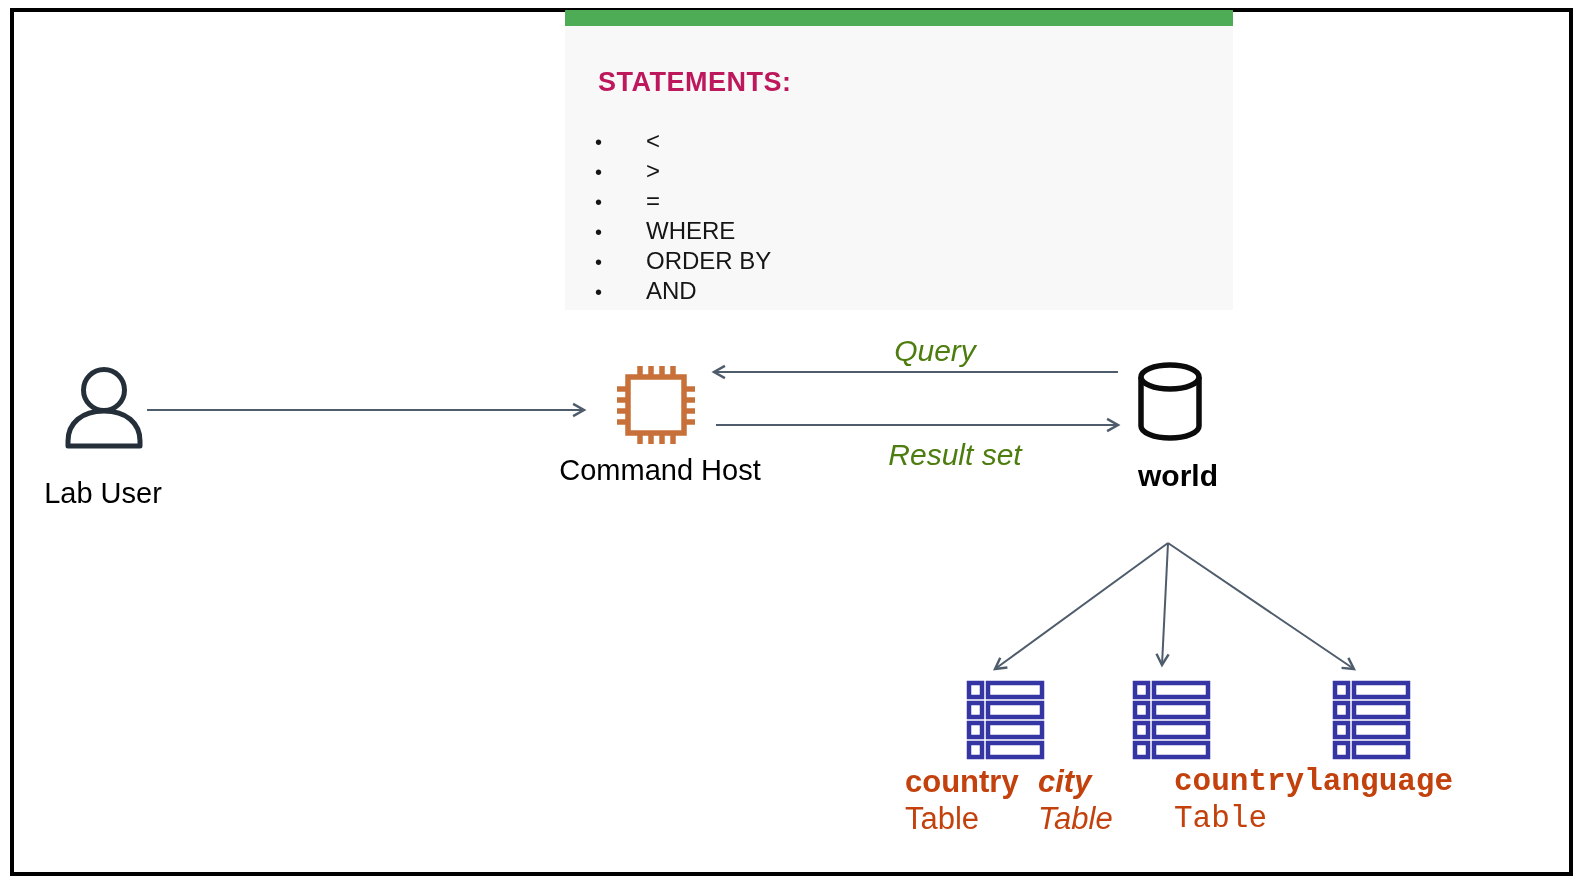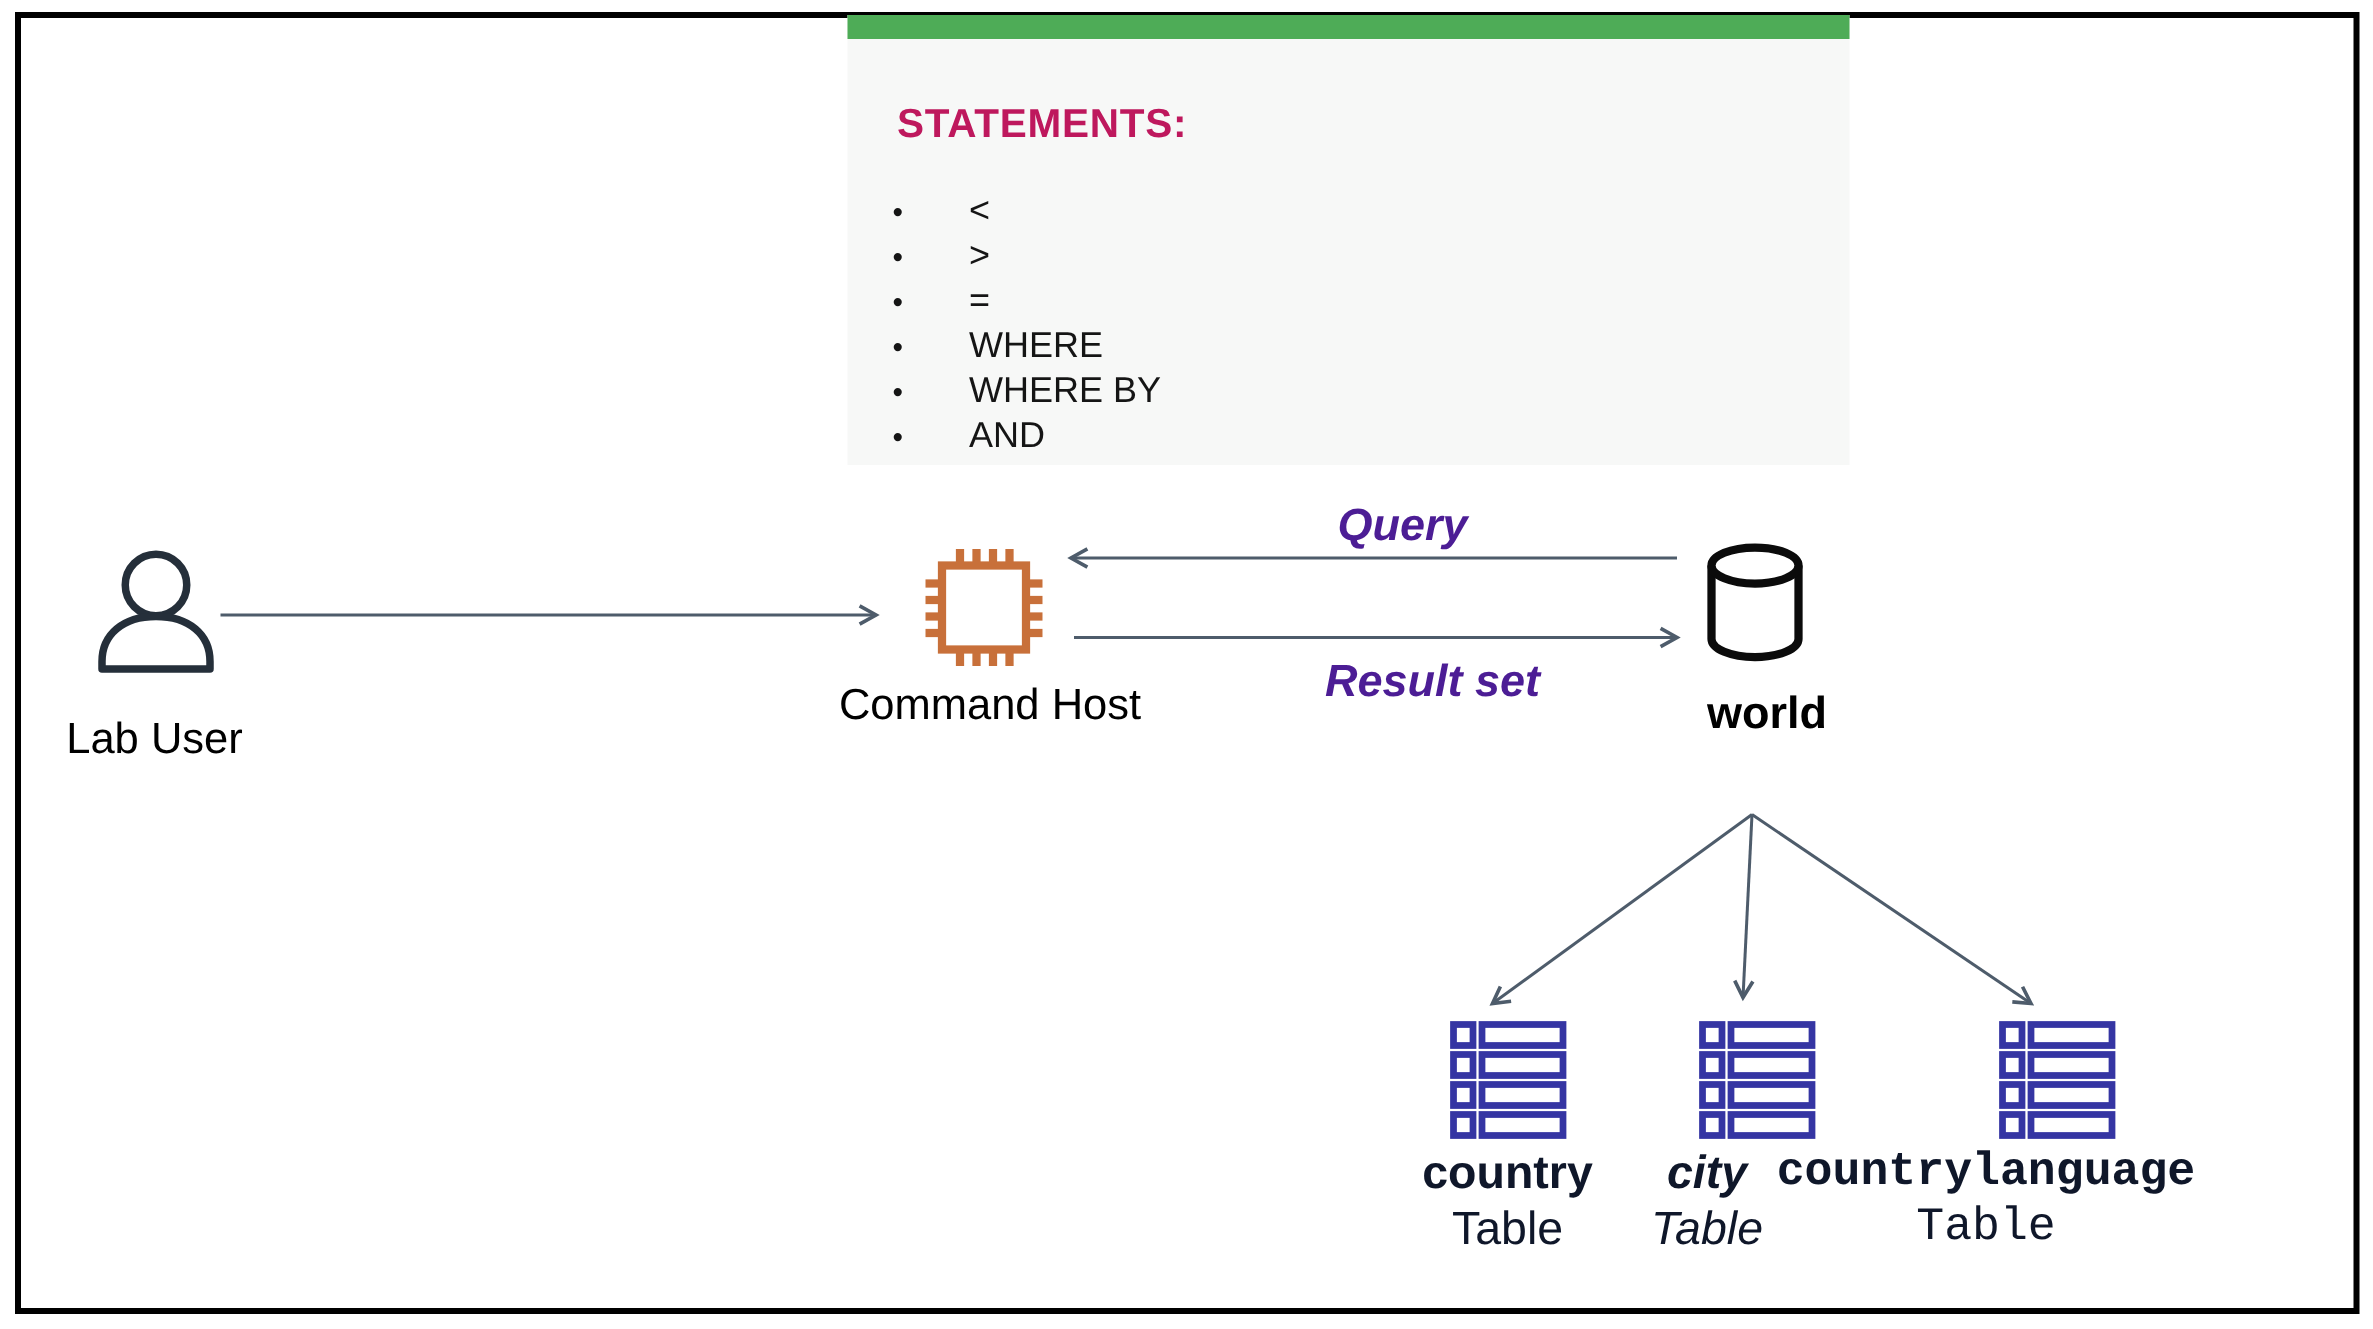--- a/index.html
+++ b/index.html
@@ -76,31 +76,29 @@
   }
   .lab-user-label   { left: 28px;  top: 476px; width: 150px; }
   .host-label       { left: 535px; top: 453px; width: 250px; }
   .db-label         { left: 1078px; top: 458px; width: 200px; font-size: 30px; line-height: 36px; }
   .db-label .db-name { font-weight: bold; }
   .edge-label {
     position: absolute;
     text-align: center;
     font-style: italic;
     font-size: 30px;
-    color: #4c1d95;
-    font-weight: bold;
+    color: #4d7c0f;
   }
   .query-label  { left: 835px; top: 334px; width: 200px; }
   .result-label { left: 855px; top: 438px; width: 200px; }
   .table-label {
     position: absolute;
-    text-align: center;
     font-size: 31px;
     line-height: 37px;
-    color: #0f172a;
+    color: #c2410c;
   }
   .table-label .tbl-name { font-weight: bold; }
   .tlabel-0 { left: 905px;  top: 763px; width: 200px; }
   .tlabel-1 { left: 1038px; top: 763px; width: 200px; font-style: italic; }
   .tlabel-2 { left: 1174px; top: 763px; width: 300px; font-family: Liberation Mono, monospace; }
 </style>
 </head>
 <body>
 
 <div class="canvas">
@@ -108,21 +106,21 @@
   <div class="outer-border"></div>
 
   <div class="panel">
     <div class="panel-bar"></div>
     <div class="panel-title">STATEMENTS:</div>
     <ul class="stmt-list">
       <li><span class="bullet">•</span><span>&lt;</span></li>
       <li><span class="bullet">•</span><span>&gt;</span></li>
       <li><span class="bullet">•</span><span>=</span></li>
       <li><span class="bullet">•</span><span>WHERE</span></li>
-      <li><span class="bullet">•</span><span>WHERE BY</span></li>
+      <li><span class="bullet">•</span><span>ORDER BY</span></li>
       <li><span class="bullet">•</span><span>AND</span></li>
     </ul>
   </div>
 
   <svg class="overlay" width="1582" height="886" viewBox="0 0 1582 886">
     <defs>
       <marker id="ah" viewBox="0 0 14 14" refX="11" refY="7" markerWidth="17" markerHeight="17" markerUnits="userSpaceOnUse" orient="auto">
         <path d="M2,2 L11,7 L2,12" fill="none" stroke="#4e5c6b" stroke-width="2"></path>
       </marker>
     </defs>

